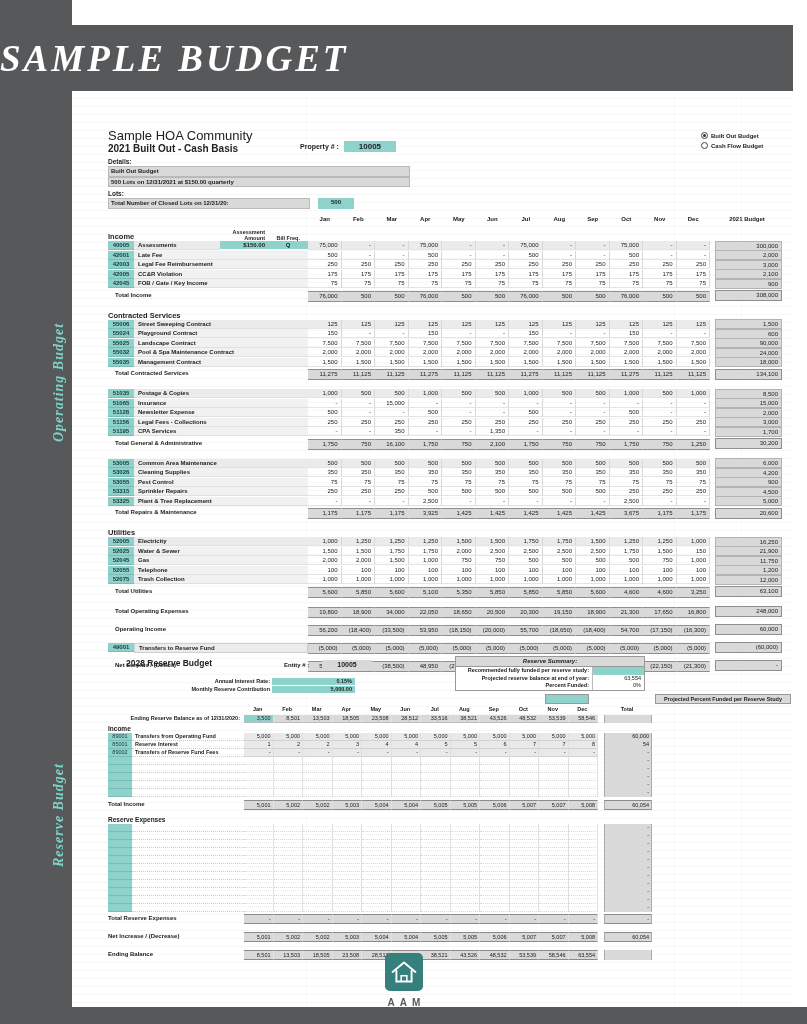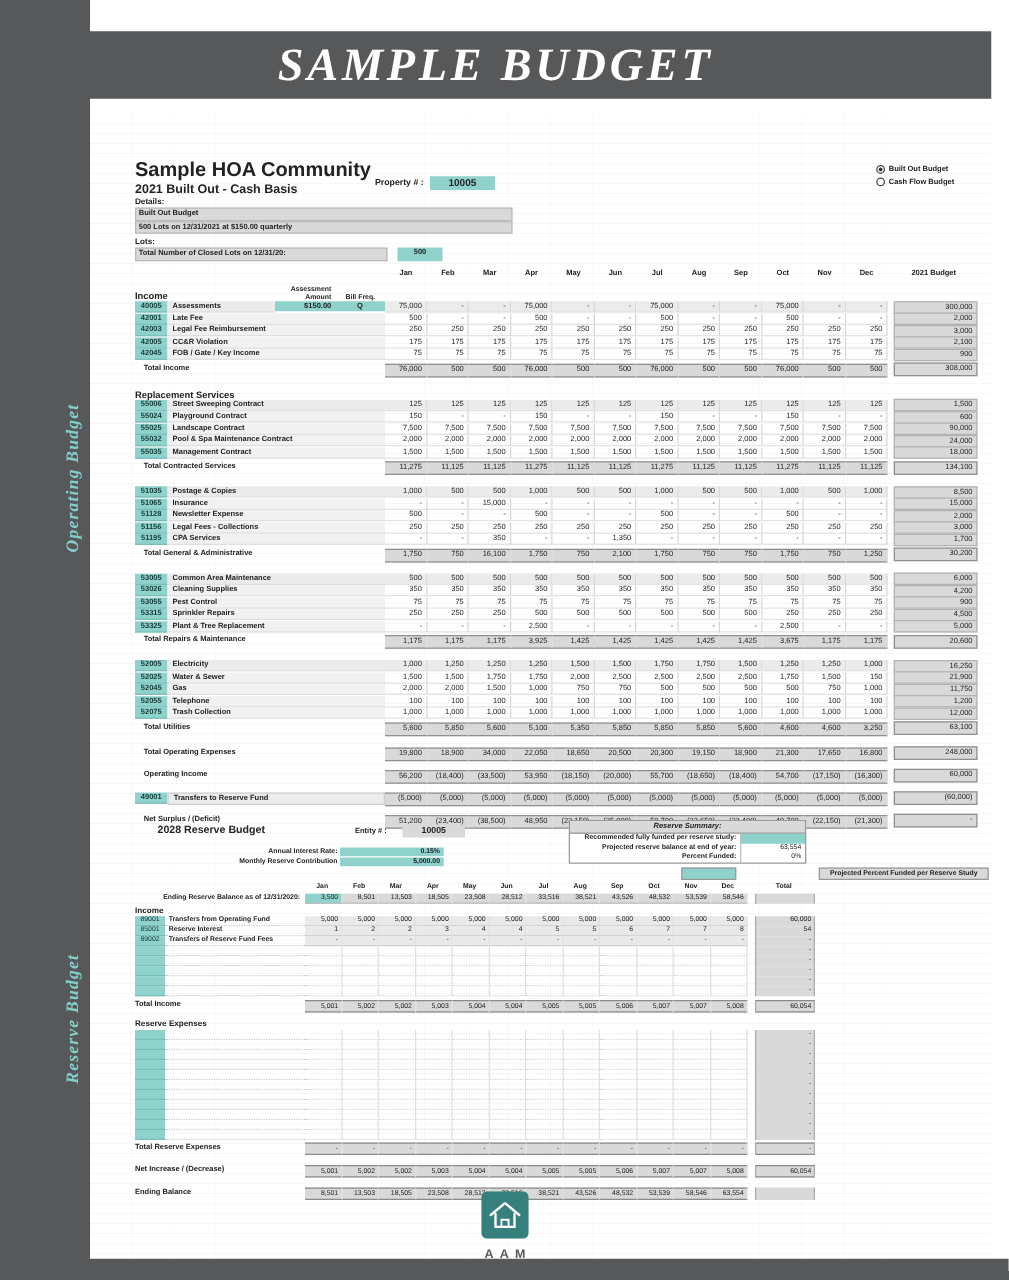--- a/index.html
+++ b/index.html
@@ -1,35 +1,35 @@
 <!DOCTYPE html>
 <html><head>
 <meta charset="utf-8">
 <style>
   html,body{margin:0;padding:0;}
   body{width:807px;height:1024px;position:relative;background:#fff;
        font-family:"Liberation Sans","DejaVu Sans",sans-serif;color:#222;overflow:hidden;}
   .sidebar{position:absolute;left:0;top:0;width:72px;height:1024px;background:#57585A;}
-  .banner{position:absolute;left:0;top:25px;width:793px;height:54px;background:#57585A;
-          display:flex;align-items:center;justify-content:center;}
+  .banner{position:absolute;left:0;top:25px;width:793px;height:66px;background:#57585A;
+          display:flex;align-items:center;justify-content:flex-start;}
   .banner h1{margin:0;color:#fff;font-family:"Liberation Serif","DejaVu Serif",serif;
              font-style:italic;font-weight:bold;font-size:37px;letter-spacing:3px;}
   .footer{position:absolute;left:0;bottom:0;width:807px;height:17px;background:#57585A;}
   .vlabel{position:absolute;color:#7FD1CA;font-family:"Liberation Serif","DejaVu Serif",serif;
           font-style:italic;font-weight:bold;font-size:14px;letter-spacing:1px;
           writing-mode:vertical-rl;transform:rotate(180deg);text-align:center;}
   #vl-op{left:51px;top:295px;height:175px;}
   #vl-rv{left:51px;top:733px;height:165px;}
   .sheet{position:absolute;left:72px;top:91px;width:721px;height:916px;background:
     repeating-linear-gradient(to bottom,transparent 0 7.5px,rgba(0,0,0,0.03) 7.5px 8px),
     repeating-linear-gradient(to right,transparent 0 33px,rgba(0,0,0,0.02) 33px 33.5px);}
 
   
   #op-header{position:absolute;left:108px;top:128px;}
-  .company{font-size:16px;font-weight:bold;}
+  .company{font-size:13px;font-weight:normal;}
   .subtitle{font-size:10px;font-weight:bold;margin-top:0;}
   #property{position:absolute;left:300px;top:141px;display:flex;align-items:center;gap:5px;}
   .prop-label{font-size:7px;font-weight:bold;}
   .prop-value{width:52px;height:11px;background:#8FD2CC;font-size:8px;font-weight:bold;
               text-align:center;line-height:11px;}
   #radios{position:absolute;left:701px;top:132px;}
   .radio{display:flex;align-items:center;gap:3px;margin-bottom:3px;font-size:6px;font-weight:bold;}
   .rdot{width:5px;height:5px;border:1px solid #444;border-radius:50%;background:#fff;position:relative;flex:0 0 auto;}
   .radio.sel .rdot::after{content:"";position:absolute;inset:1px;background:#333;border-radius:50%;}
   #details{position:absolute;left:108px;top:158px;width:302px;}
@@ -306,21 +306,21 @@
       <div class="c-m t">76,000</div>
       <div class="c-m t">500</div>
       <div class="c-m t">500</div>
       <div class="c-m t">76,000</div>
       <div class="c-m t">500</div>
       <div class="c-m t">500</div>
       <div class="c-sp"></div>
       <div class="c-b t">308,000</div>
     </div>
     <div class="orow st">
-      <div class="c-title">Replacement Services</div>
+      <div class="c-title">Contracted Services</div>
     </div>
     <div class="orow dr first">
       <div class="c-code">55006</div>
       <div class="c-name m">Street Sweeping Contract</div>
       <div class="c-m d">125</div>
       <div class="c-m d">125</div>
       <div class="c-m d">125</div>
       <div class="c-m d">125</div>
       <div class="c-m d">125</div>
       <div class="c-m d">125</div>
@@ -628,20 +628,23 @@
       <div class="c-m t">1,425</div>
       <div class="c-m t">1,425</div>
       <div class="c-m t">1,425</div>
       <div class="c-m t">1,425</div>
       <div class="c-m t">1,425</div>
       <div class="c-m t">3,675</div>
       <div class="c-m t">1,175</div>
       <div class="c-m t">1,175</div>
       <div class="c-sp"></div>
       <div class="c-b t">20,600</div>
+    </div>
+    <div class="orow st">
+      <div class="c-title">Utilities</div>
     </div>
     <div class="orow dr first">
       <div class="c-code">52005</div>
       <div class="c-name m">Electricity</div>
       <div class="c-m d">1,000</div>
       <div class="c-m d">1,250</div>
       <div class="c-m d">1,250</div>
       <div class="c-m d">1,250</div>
       <div class="c-m d">1,500</div>
       <div class="c-m d">1,500</div>

